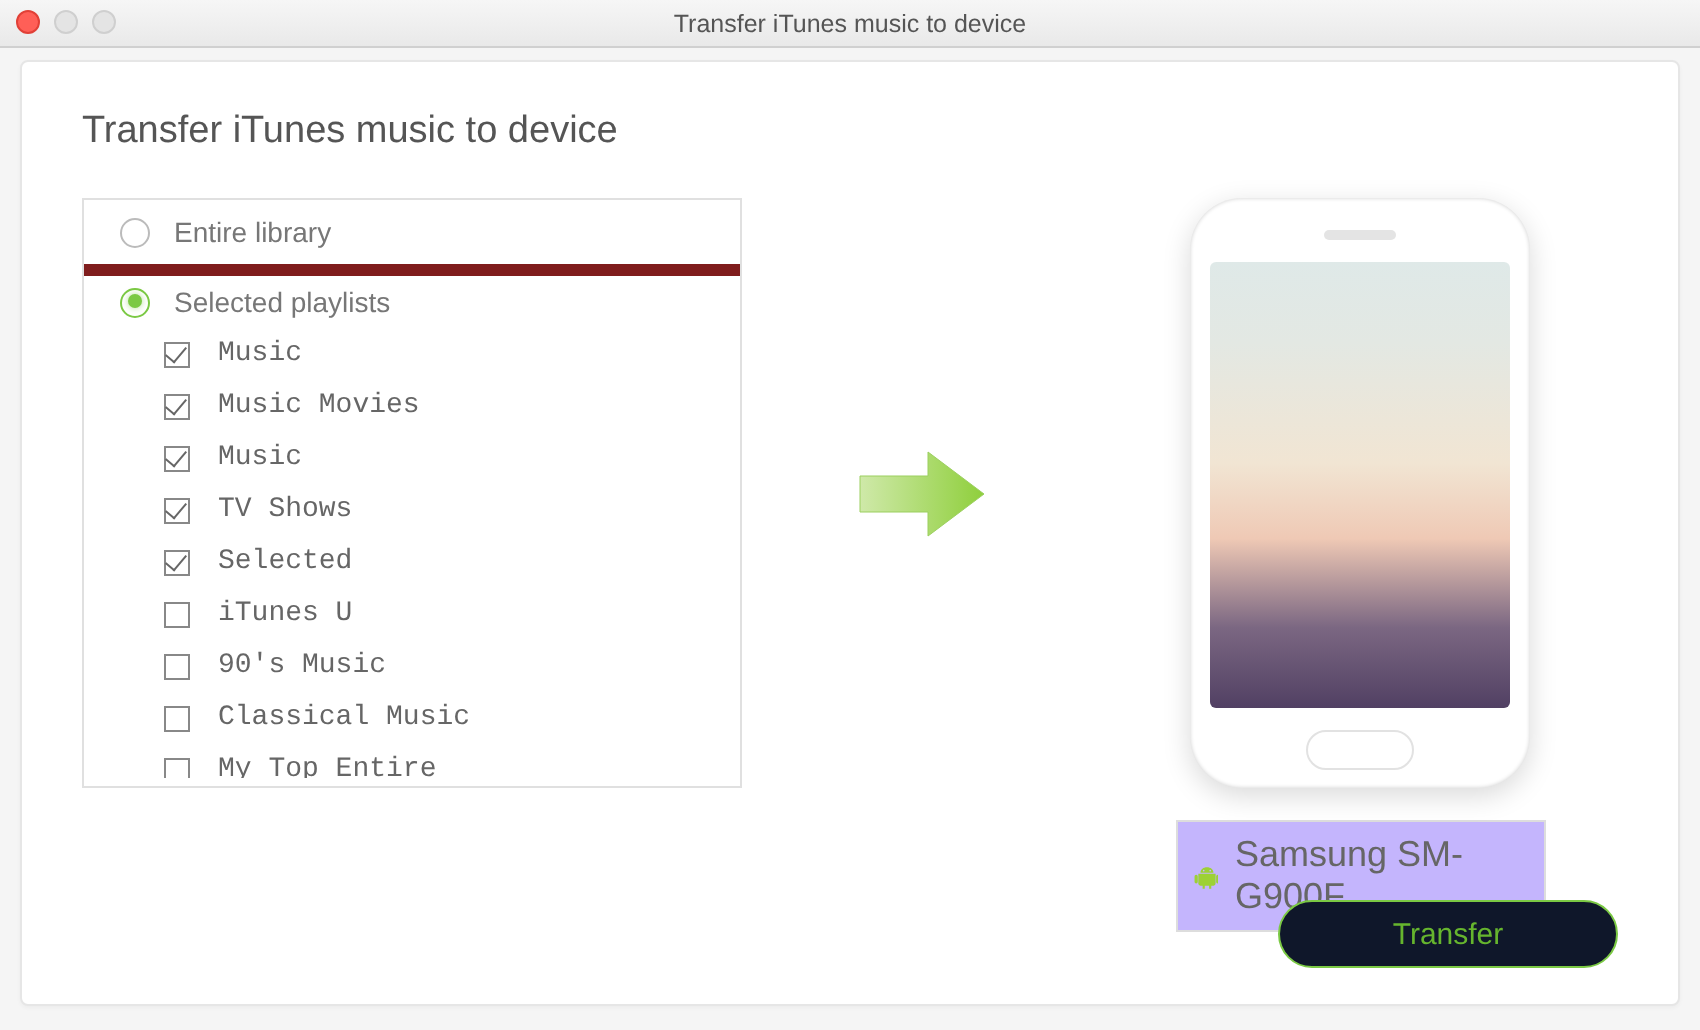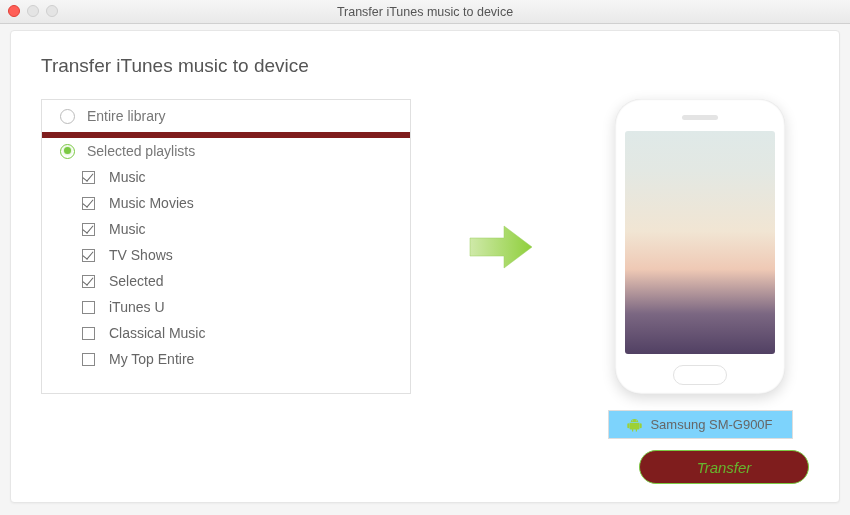--- a/index.html
+++ b/index.html
@@ -26,46 +26,46 @@
   .titlebar-title { flex:1; text-align:center; font-size:12.5px; color:#555;}
   .outer {
     position:absolute; left:10px; right:10px; top:30px; bottom:12px;
     background:#fff; border:1px solid #e6e6e6; border-radius:4px;
     box-shadow:0 1px 2px rgba(0,0,0,0.04);
     padding:24px 30px 18px 30px;
   }
   .page-title { font-size:19px; color:#555; font-weight:400; margin-bottom:22px;}
   .content { display:flex; align-items:flex-start; gap:10px;}
   .panel {
-    width:370px; height:295px; border:1px solid #e0e0e0;
+    width:330px; height:295px; border:1px solid #e0e0e0;
     overflow:hidden; position:relative;
   }
   .opt-row { display:flex; align-items:center; height:32px; padding-left:18px; font-size:14px; color:#777; cursor:pointer;}
   .opt-row + .opt-row { border-top:6px solid #7f1d1d;}
   .radio { width:15px; height:15px; border:1.5px solid #bbb; border-radius:50%; margin-right:12px; position:relative;}
   .radio.sel { border-color:#7bc944;}
   .radio.sel::after { content:""; position:absolute; left:2.5px; top:2.5px; width:7px; height:7px; background:#7bc944; border-radius:50%; box-shadow:0 0 3px rgba(123,201,68,0.6);}
   .list { padding-left:40px; height:225px; overflow-y:auto;}
-  .item { display:flex; align-items:center; height:26px; font-size:14px; color:#666; cursor:pointer;}
+  .item { display:flex; align-items:center; height:26px; font-size:14px; color:#666; cursor:pointer;font-family:Liberation Mono, monospace;}
   .chk { width:13px; height:13px; border:1.2px solid #888; margin-right:14px; position:relative;}
   .chk.on::after { content:""; position:absolute; left:2px; top:-1px; width:5px; height:9px; border-right:1.6px solid #666; border-bottom:1.6px solid #666; transform:rotate(40deg);}
   .arrow-col { width:160px; display:flex; align-items:center; justify-content:center; height:295px;}
   .arrow-svg { width:70px; height:50px;}
   .device-col { flex:1; display:flex; flex-direction:column; align-items:center; gap:16px;}
   .phone { width:170px; height:295px; position:relative;}
   .phone-body { position:absolute; inset:0; background:#fff; border-radius:26px; box-shadow:0 4px 14px rgba(0,0,0,0.15), inset 0 0 2px rgba(0,0,0,0.2);}
   .speaker { position:absolute; top:16px; left:50%; transform:translateX(-50%); width:36px; height:5px; background:#e4e4e4; border-radius:3px;}
   .screen { position:absolute; top:32px; left:10px; right:10px; bottom:40px; border-radius:3px; overflow:hidden;
     background: linear-gradient(180deg,#dfe9e8 0%, #e3e8e3 18%, #f1e5d3 45%, #efc9b5 62%, #7b6782 82%, #514063 100%);
   }
   .homebtn { position:absolute; bottom:9px; left:50%; transform:translateX(-50%); width:54px; height:20px; border:1.5px solid #e2e2e2; border-radius:11px;}
-  .device-label { width:185px; border:1px solid #ddd; background:#7dd3fc; padding:6px 8px; font-size:13px; color:#666; display:flex; align-items:center; justify-content:center; gap:8px;}
+  .device-label { width:185px; border:1px solid #ddd; background:#c4b5fd; padding:6px 8px; font-size:18px; color:#666; display:flex; align-items:center; justify-content:center; gap:8px;}
   .and-icon { width:15px; height:15px;}
   .footer { position:absolute; right:30px; bottom:18px;}
-  .transfer-btn { width:170px; height:34px; border:1.5px solid #7bc944; background:#7f1d1d; color:#66b52e; font-size:15px; border-radius:18px; cursor:pointer;font-style:italic;}
+  .transfer-btn { width:170px; height:34px; border:1.5px solid #7bc944; background:#0f172a; color:#66b52e; font-size:15px; border-radius:18px; cursor:pointer;}
 </style>
 </head>
 <body>
 
 <div class="titlebar">
   <div class="traffic">
     <div class="dot red"></div>
     <div class="dot grey"></div>
     <div class="dot grey"></div>
   </div>
@@ -106,20 +106,24 @@
           <div class="item">
             <span class="chk on"></span>
             <span>Selected</span>
           </div>
           <div class="item">
             <span class="chk"></span>
             <span>iTunes U</span>
           </div>
           <div class="item">
             <span class="chk"></span>
+            <span>90's Music</span>
+          </div>
+          <div class="item">
+            <span class="chk"></span>
             <span>Classical Music</span>
           </div>
           <div class="item">
             <span class="chk"></span>
             <span>My Top Entire</span>
           </div>
         </div>
     </div>
 
     <div class="arrow-col">

